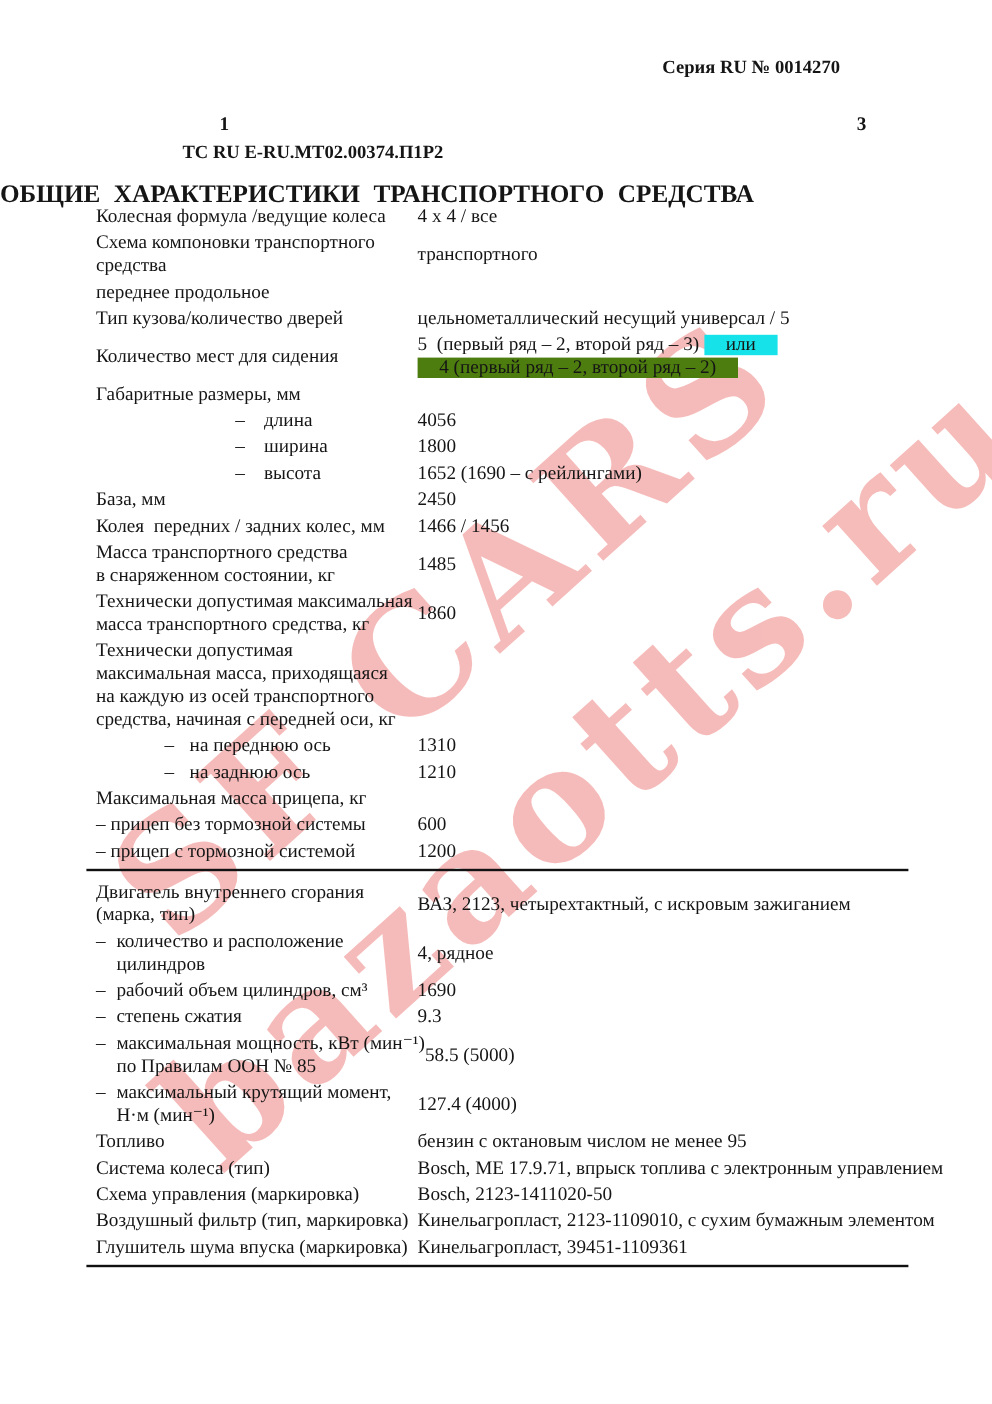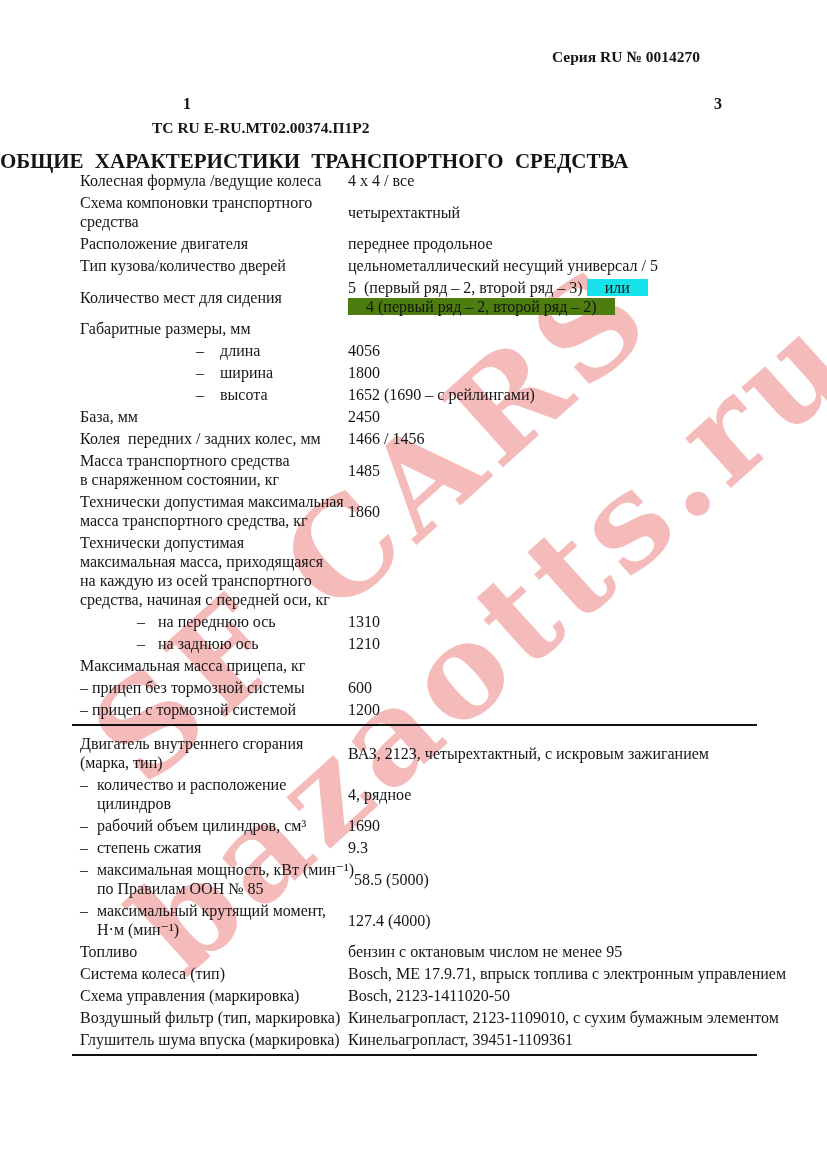--- a/index.html
+++ b/index.html
@@ -80,26 +80,23 @@
         <div class="lab">
           <span class="lab-text">Колесная формула /ведущие колеса</span>
         </div>
         <div class="val">4 х 4 / все</div>
       </div>
       <div class="row">
         <div class="lab">
           <span class="lab-text">Схема компоновки транспортного
 средства</span>
         </div>
-        <div class="val">четырехтактный</div>
-      </div>
-      <div class="row">
-        <div class="lab">
-          <span class="lab-text">Расположение двигателя</span>
-        </div>
+        <div class="val">транспортного</div>
+      </div>
+      <div class="row">
         <div class="val">переднее продольное</div>
       </div>
       <div class="row">
         <div class="lab">
           <span class="lab-text">Тип кузова/количество дверей</span>
         </div>
         <div class="val">цельнометаллический несущий универсал / 5</div>
       </div>
       <div class="row">
         <div class="lab">

